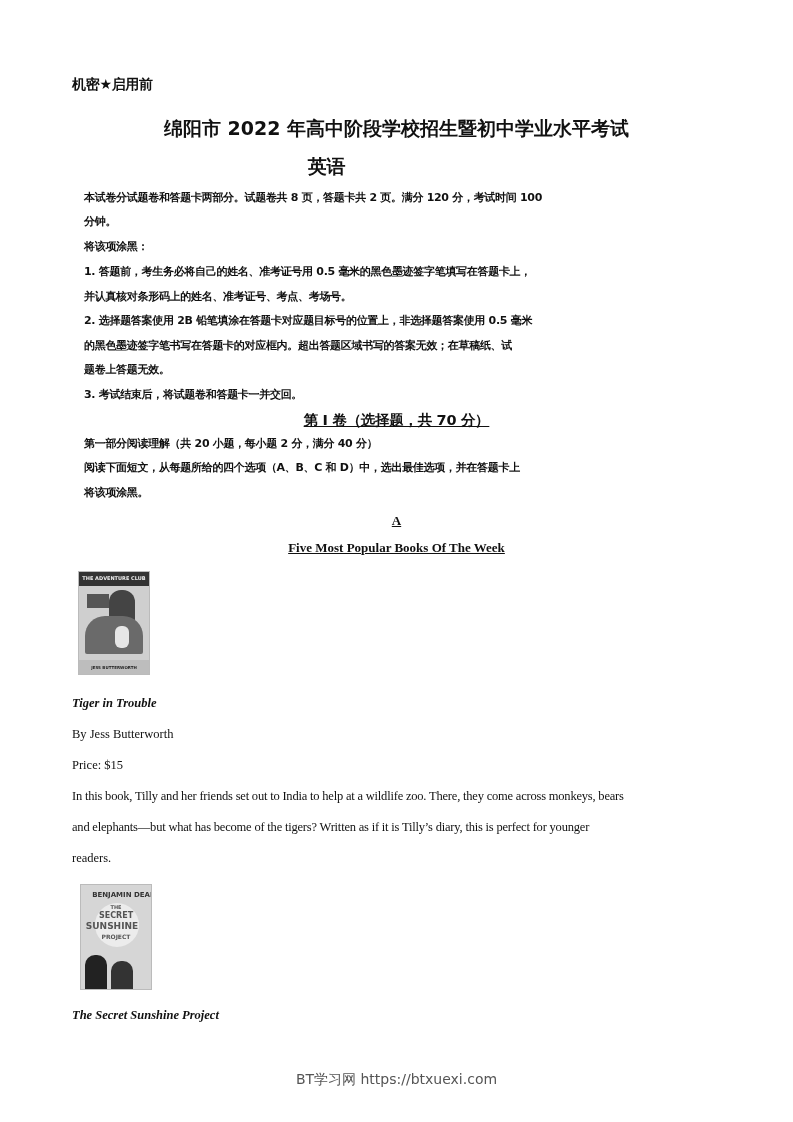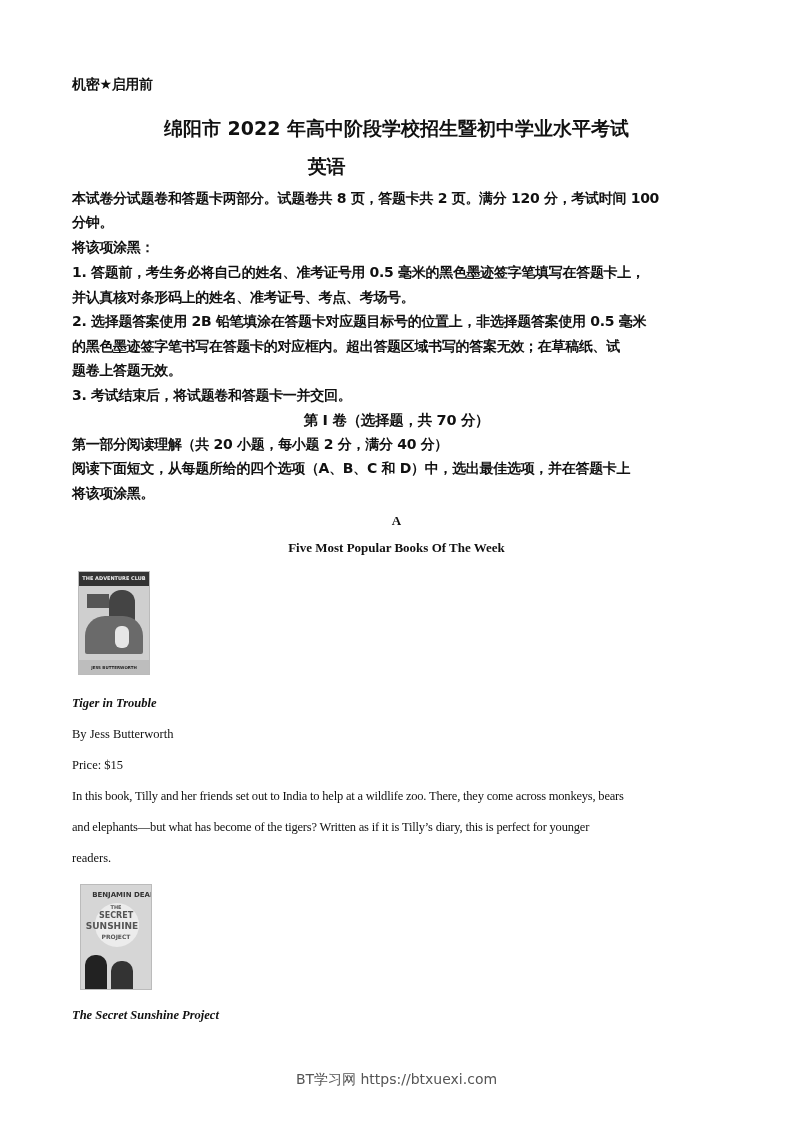--- a/index.html
+++ b/index.html
@@ -3,22 +3,22 @@
 <meta charset="utf-8">
 <style>
   html, body { margin: 0; padding: 0; background: #ffffff; }
   body { width: 793px; height: 1122px; position: relative; overflow: hidden; color: #111; font-family: "Liberation Serif", "DejaVu Serif", serif; }
   .page { position: absolute; left: 0; top: 0; width: 793px; height: 1122px; }
   .abs { position: absolute; }
   .cn { font-family: "DejaVu Sans", "Liberation Sans", sans-serif; font-weight: bold; font-size: 14.5px; letter-spacing: -0.3px; color: #111; white-space: nowrap; }
   .secret { left: 72px; top: 76px; font-size: 14px; }
   .title { left: 0; width: 793px; text-align: center; top: 116px; font-size: 19px; letter-spacing: 0px; }
   .subject { left: 0; width: 653px; text-align: center; top: 154px; font-size: 19px; }
-  .line { left: 72px; font-size: 14px; }
-  .center { left: 0; width: 793px; text-align: center; }
+  .line { left: 84px; font-size: 11px; }
+  .center { left: 0; width: 793px; text-align: center; text-decoration: underline; }
   .en-bold { font-family: "Liberation Serif", serif; font-weight: bold; font-size: 13px; color: #111; }
   .en { font-family: "Liberation Serif", serif; font-size: 12.5px; color: #111; white-space: nowrap; }
   .en-ital { font-family: "Liberation Serif", serif; font-style: italic; font-weight: bold; font-size: 12.5px; color: #111; text-align: center; }
   .cover { position: absolute; background: #ddd; border: 1px solid #bbb; overflow: hidden; }
   .footer { left: 0; width: 793px; text-align: center; top: 1071px; font-family: "DejaVu Sans", sans-serif; font-size: 14px; color: #555; }
 </style>
 </head>
 <body>
 
 <div class="page">

